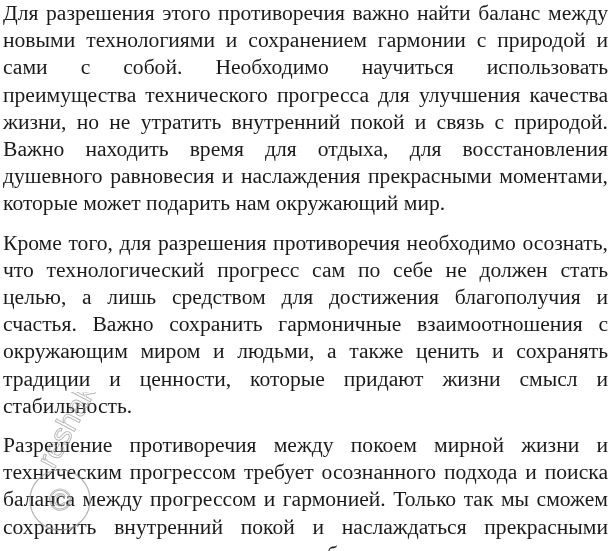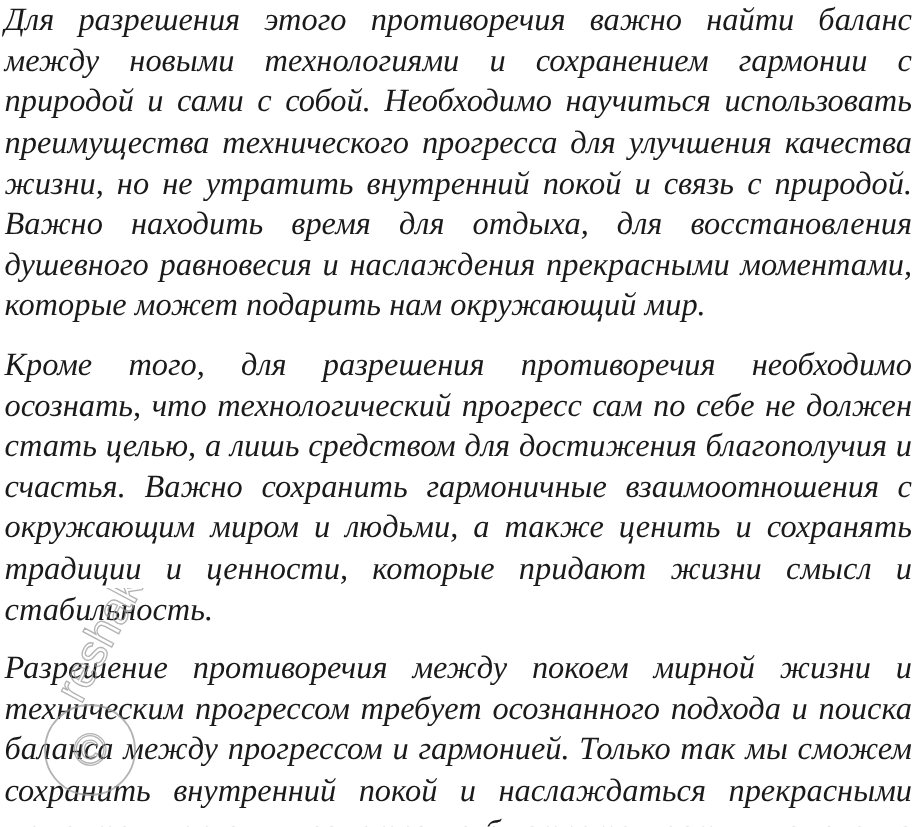--- a/index.html
+++ b/index.html
@@ -20,21 +20,20 @@
       width: 605px;
       font-family: "Liberation Serif", serif;
       font-size: 21.6px;
       line-height: 27.2px;
       color: #1a1a1a;
     }
     .para {
       margin: 0 0 12px 0;
       text-align: justify;
       hyphens: none;
-      font-style: italic;
     }
     .watermark {
       position: absolute;
       left: 22px;
       top: 392px;
       width: 140px;
       height: 150px;
       pointer-events: none;
       opacity: 0.75;
     }

